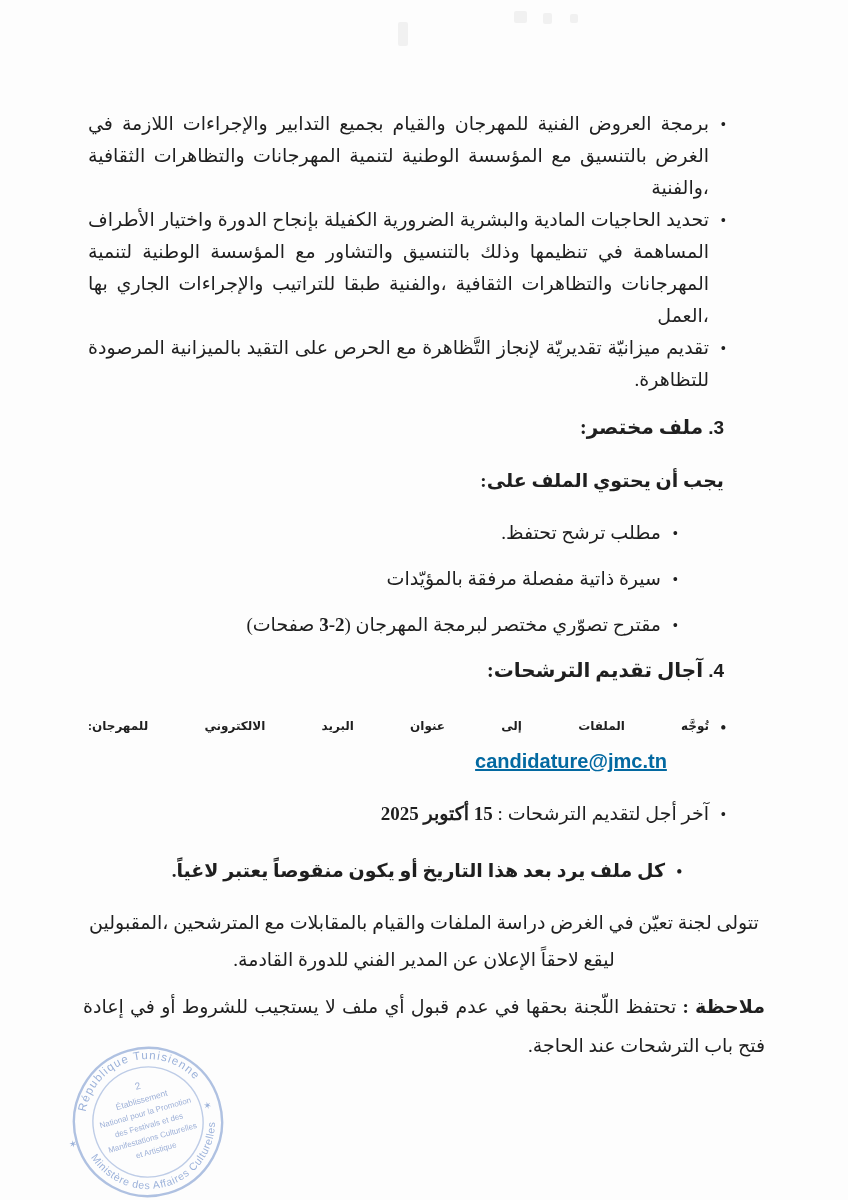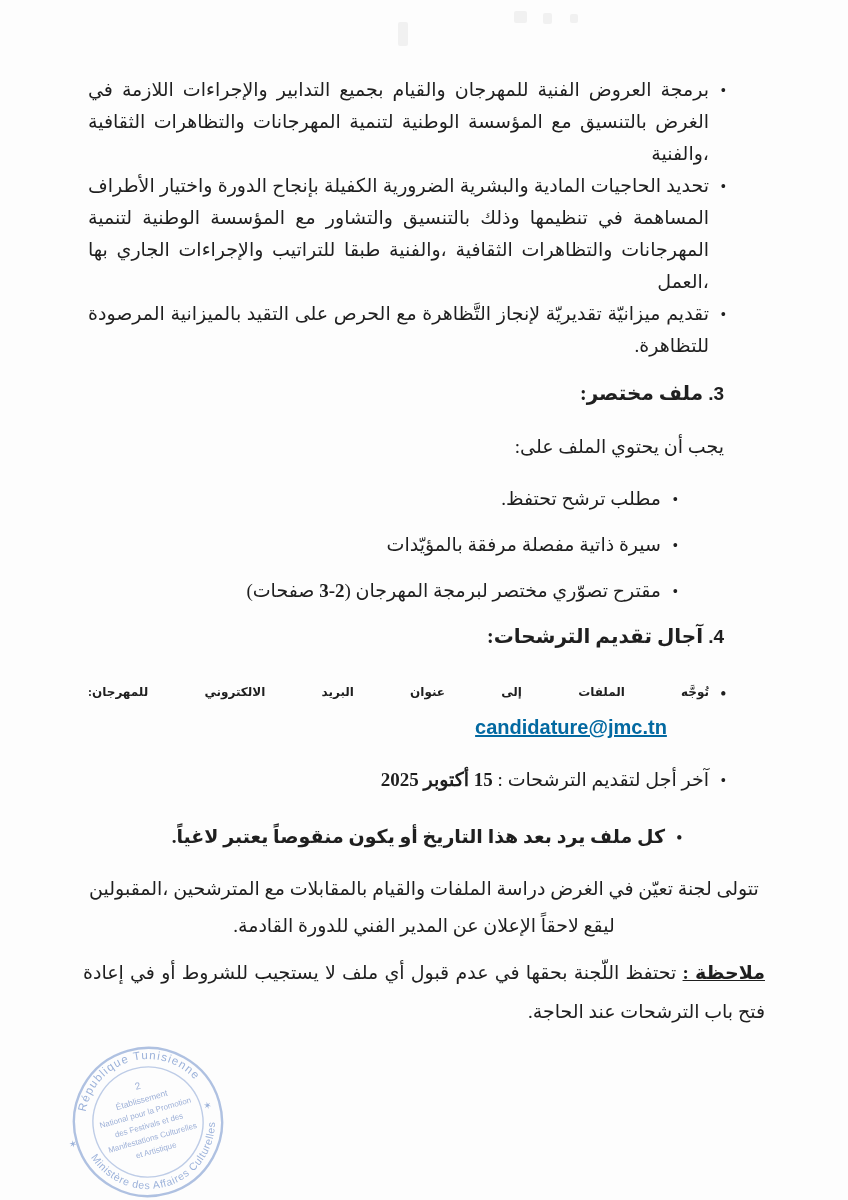--- a/index.html
+++ b/index.html
@@ -9,47 +9,47 @@
     font-family:"Liberation Serif","DejaVu Sans",serif;
   }
   .doc{position:absolute;inset:0;direction:rtl;}
   
   .artifact{position:absolute;background:#f1f1f1;border-radius:2px;}
   .a1{left:398px;top:22px;width:10px;height:24px;}
   .a2{left:514px;top:11px;width:13px;height:12px;}
   .a3{left:543px;top:13px;width:9px;height:11px;}
   .a4{left:570px;top:14px;width:8px;height:9px;}
   
-  .list1{margin:74px 124px 0 88px;}
+  .list1{margin:108px 124px 0 88px;}
   .bullet{position:relative;padding-right:15px;text-align:justify;
           font-size:19px;line-height:32px;}
   .bullet::before{content:"•";position:absolute;right:-2px;top:1px;
           font-size:16px;color:#1f1f1f;}
   
   .heading{margin:18px 124px 0 88px;font-weight:bold;font-size:20px;line-height:27px;}
   .heading .num{font-family:"Liberation Sans","DejaVu Sans",sans-serif;font-size:19px;}
-  .intro{margin:26px 124px 0 88px;font-size:19px;line-height:27px;}
+  .intro{margin:26px 124px 0 88px;font-size:19px;line-height:27px;font-weight:bold;}
   
   .list2{margin:24px 172px 0 88px;}
   .list2 .bullet{margin-bottom:17px;line-height:29px;}
   
   .email-item{margin:26px 124px 0 88px;}
   .email-label{font-weight:bold;font-size:12px;line-height:33px;
           text-align:justify;text-align-last:justify;}
   .email-line{margin:7px 14px 0 0;width:278px;margin-left:auto;text-align:center;}
   .email-link{font-family:"Liberation Sans","DejaVu Sans",sans-serif;
           font-weight:bold;font-size:20px;color:#0369a1;
           text-decoration:underline;text-decoration-thickness:2px;cursor:pointer;}
   .deadline-item{margin:25px 124px 0 88px;}
   .late-item{margin:25px 168px 0 88px;font-weight:bold;}
   .num-bold{font-family:Liberation Serif, serif;font-weight:bold;}
   
   .paragraph{margin:17px 85px 0 85px;font-size:19px;line-height:37px;text-align:center;}
   .note{margin:9px 83px 0 83px;font-size:19px;line-height:39px;text-align:justify;}
-  .note-label{font-weight:bold;text-decoration:underline;}
+  .note-label{font-weight:bold;}
   
   .stamp{position:absolute;left:62px;top:1036px;width:172px;height:172px;
          filter:blur(0.55px);opacity:0.85;}
   .stamp svg{width:100%;height:100%;}
 </style>
 </head>
 <body>
 
 <div class="doc">
 

